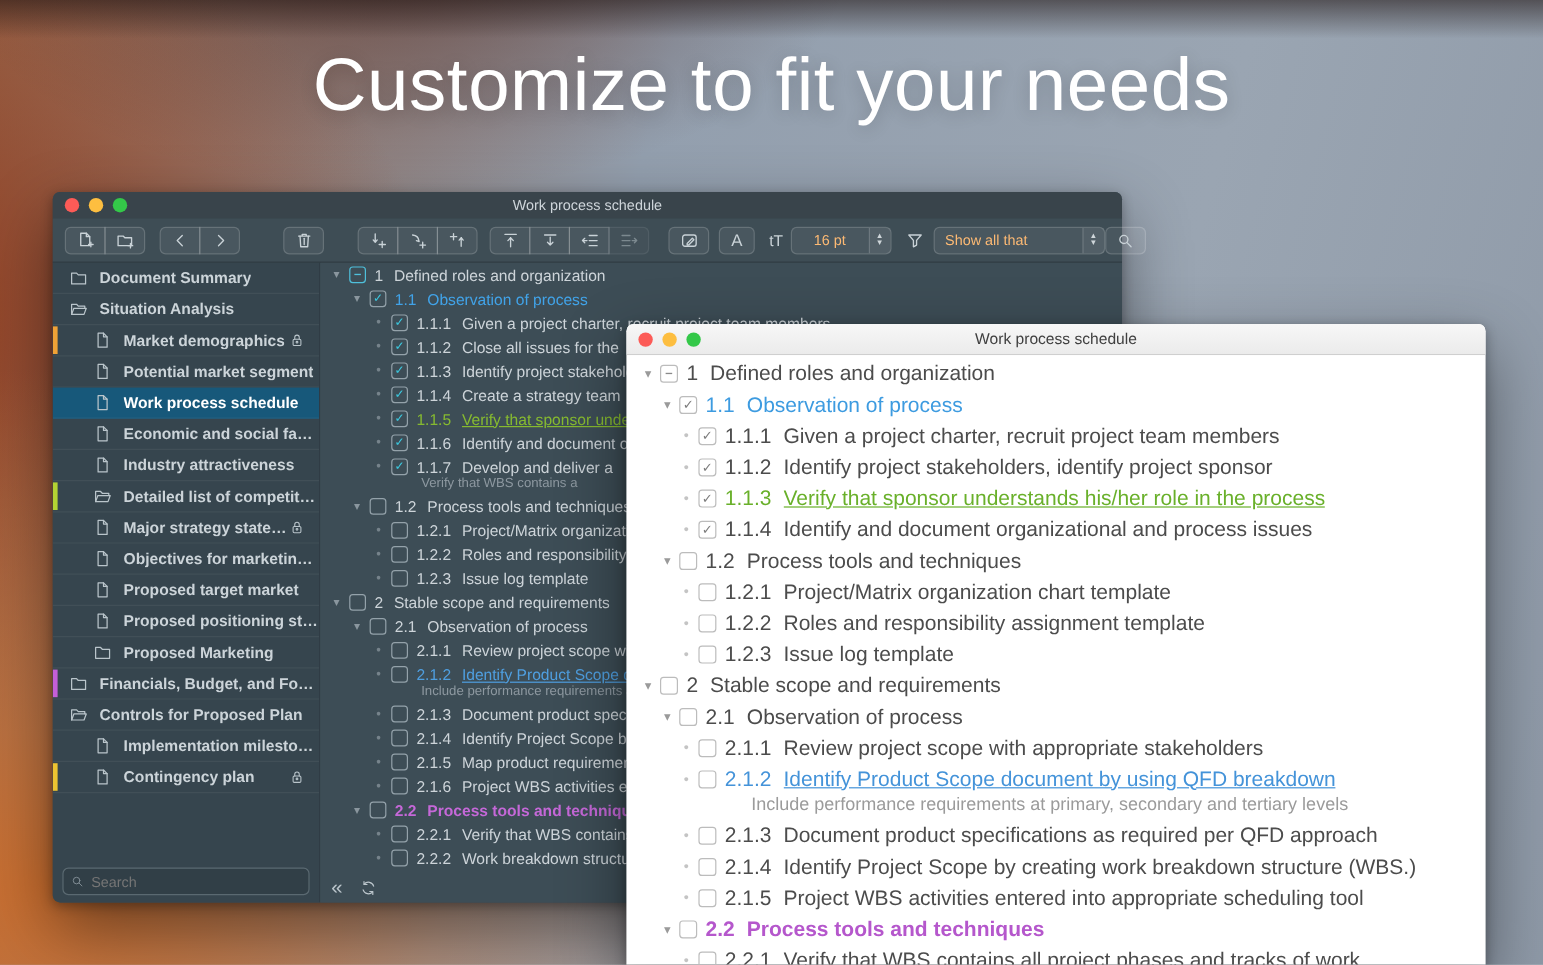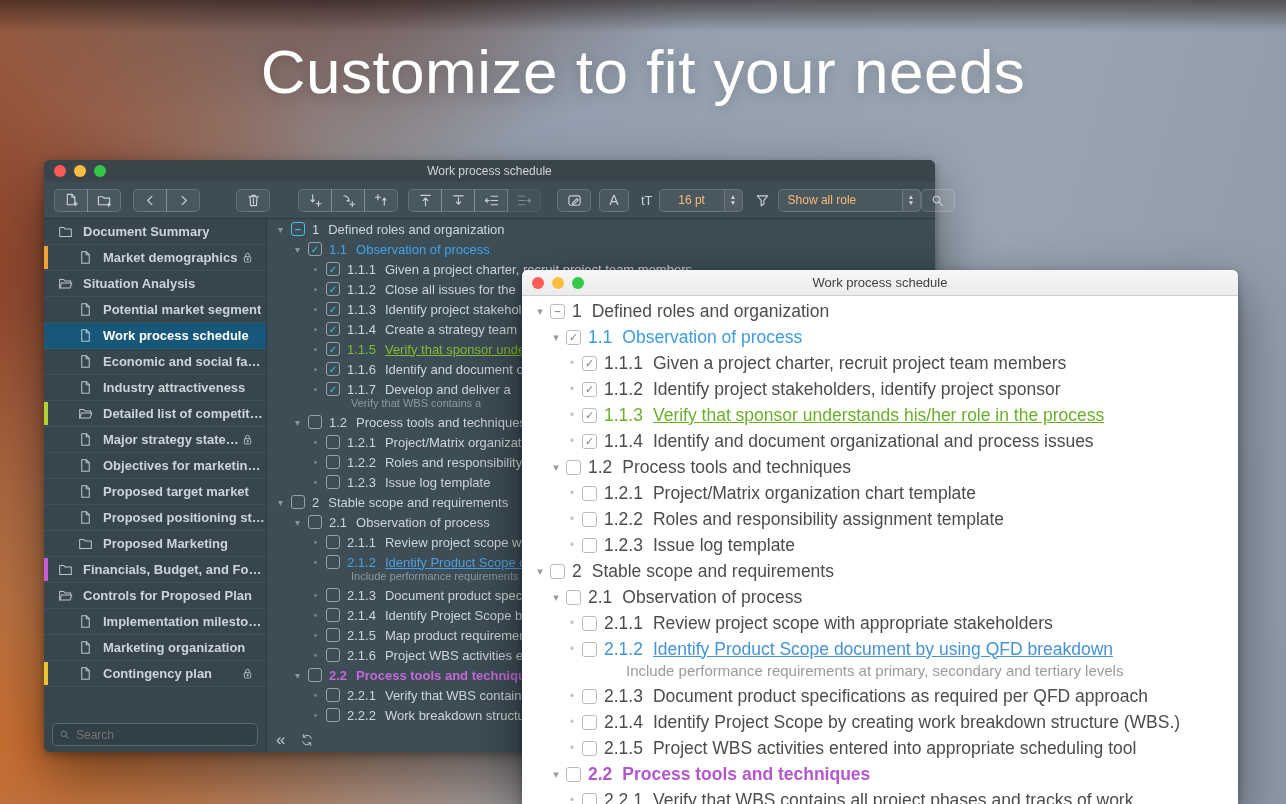--- a/index.html
+++ b/index.html
@@ -237,21 +237,21 @@
         </span>
     </div>
     <span class="plainicon ml12">
         <span class="ticon">
           <svg viewBox="0 0 16 16">
             <path d="M2.5 3h11L9.4 7.8v4.2l-2.8 1.5V7.8z"></path>
           </svg>
         </span>
       </span>
     <div class="tfield ml8">
-      <span class="val" style="min-width:105px">Show all role</span>
+      <span class="val" style="min-width:105px">Show all that</span>
       <span class="stepper">
           <span>▲</span>
           <span>▼</span>
         </span>
     </div>
     <span class="tbtn mlauto">
         <span class="ticon">
           <svg viewBox="0 0 16 16">
             <circle cx="7" cy="7" r="3.6"></circle>
             <path d="M9.8 9.8l3.6 3.6"></path>
@@ -263,46 +263,46 @@
     <div class="bw-sidebar">
       <div class="slist" id="sidebar-list">
           <div class="srow">
             <span class="sicon">
               <svg viewBox="0 0 16 16">
                 <path d="M1.8 3.8h4.4l1.5 1.6h6.5v8H1.8z"></path>
               </svg>
             </span>
             <span class="slabel">Document Summary</span>
           </div>
+          <div class="srow">
+            <span class="sicon">
+              <svg viewBox="0 0 16 16">
+                <path d="M1.8 12.8V3.8h4.4l1.5 1.6h5.8v1.8"></path>
+                <path d="M1.8 12.8l2-5.4h11l-2 5.4z"></path>
+              </svg>
+            </span>
+            <span class="slabel">Situation Analysis</span>
+          </div>
           <div class="srow lv1">
             <span class="sbar" style="background: rgb(240, 162, 54);"></span>
             <span class="sicon">
               <svg viewBox="0 0 16 16">
                 <path d="M4 1.8h4.8l3.2 3.2v9.2H4z"></path>
                 <path d="M8.8 1.8V5h3.2"></path>
               </svg>
             </span>
             <span class="slabel">Market demographics</span>
             <span class="slock">
               <svg viewBox="0 0 16 16" style="width:13px;height:13px">
                 <rect x="4" y="7" width="8" height="6.5" rx="1.2"></rect>
                 <path d="M5.7 7V5.1a2.3 2.3 0 0 1 4.6 0V7"></path>
                 <circle cx="8" cy="10" r="0.9"></circle>
               </svg>
             </span>
           </div>
-          <div class="srow">
-            <span class="sicon">
-              <svg viewBox="0 0 16 16">
-                <path d="M1.8 12.8V3.8h4.4l1.5 1.6h5.8v1.8"></path>
-                <path d="M1.8 12.8l2-5.4h11l-2 5.4z"></path>
-              </svg>
-            </span>
-            <span class="slabel">Situation Analysis</span>
-          </div>
           <div class="srow lv1">
             <span class="sicon">
               <svg viewBox="0 0 16 16">
                 <path d="M4 1.8h4.8l3.2 3.2v9.2H4z"></path>
                 <path d="M8.8 1.8V5h3.2"></path>
               </svg>
             </span>
             <span class="slabel">Potential market segment</span>
           </div>
           <div class="srow lv1 selected">
@@ -412,29 +412,20 @@
             <span class="slabel">Controls for Proposed Plan</span>
           </div>
           <div class="srow lv1">
             <span class="sicon">
               <svg viewBox="0 0 16 16">
                 <path d="M4 1.8h4.8l3.2 3.2v9.2H4z"></path>
                 <path d="M8.8 1.8V5h3.2"></path>
               </svg>
             </span>
             <span class="slabel">Implementation milestones</span>
-          </div>
-          <div class="srow lv1">
-            <span class="sicon">
-              <svg viewBox="0 0 16 16">
-                <path d="M4 1.8h4.8l3.2 3.2v9.2H4z"></path>
-                <path d="M8.8 1.8V5h3.2"></path>
-              </svg>
-            </span>
-            <span class="slabel">Marketing organization</span>
           </div>
           <div class="srow lv1">
             <span class="sbar" style="background: rgb(237, 195, 49);"></span>
             <span class="sicon">
               <svg viewBox="0 0 16 16">
                 <path d="M4 1.8h4.8l3.2 3.2v9.2H4z"></path>
                 <path d="M8.8 1.8V5h3.2"></path>
               </svg>
             </span>
             <span class="slabel">Contingency plan</span>

